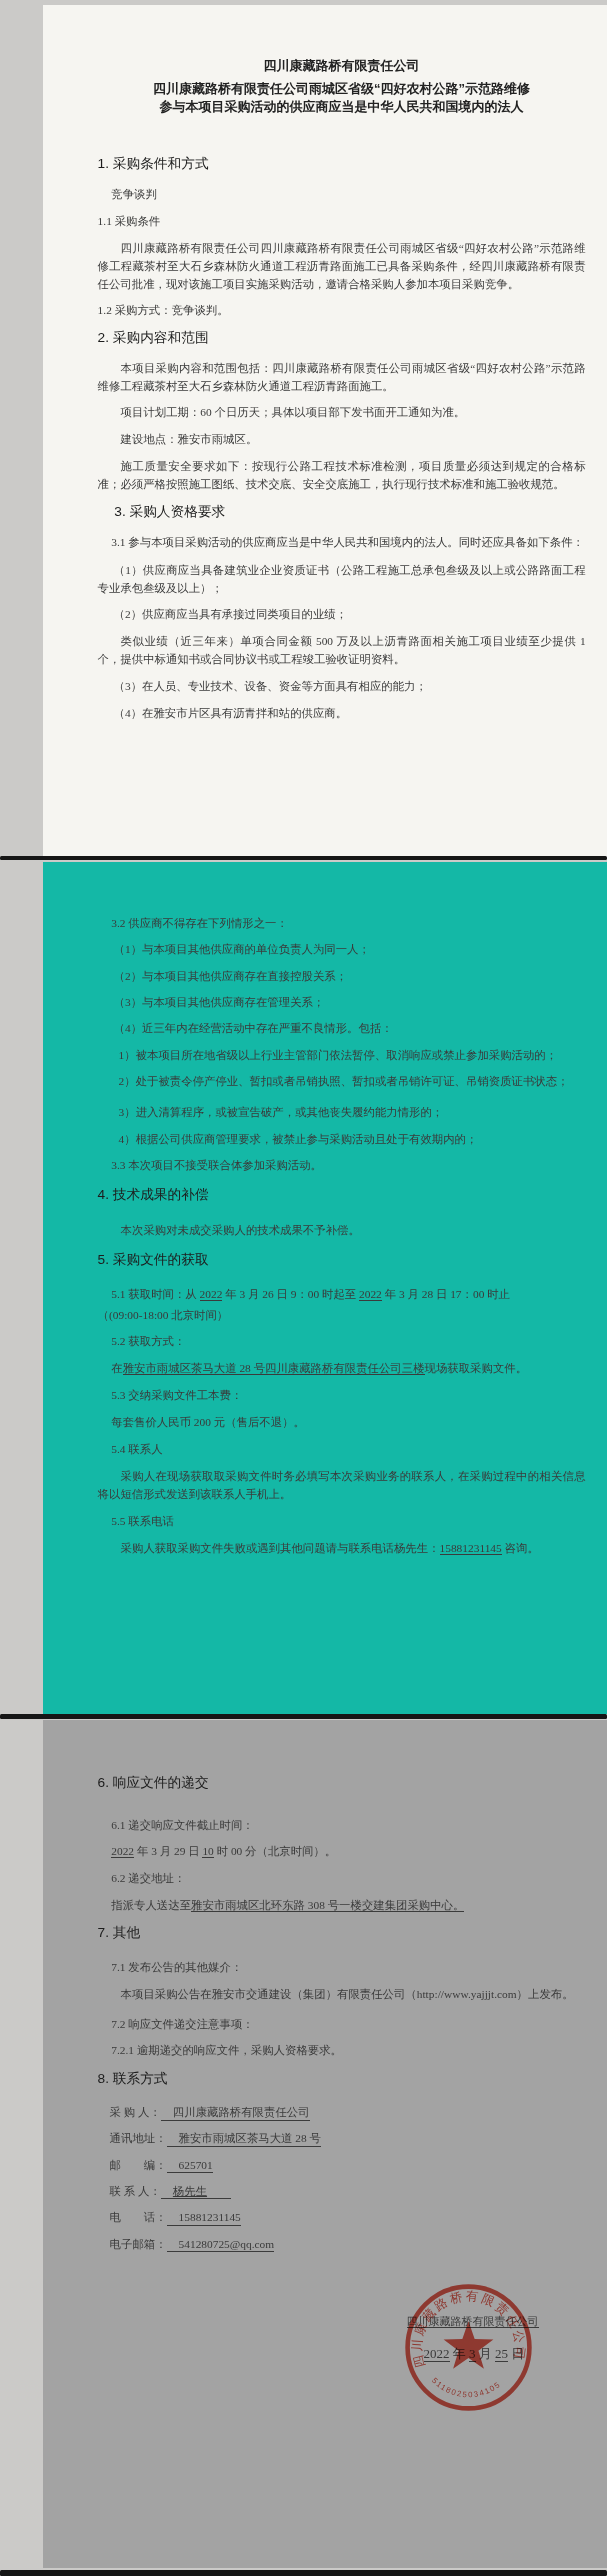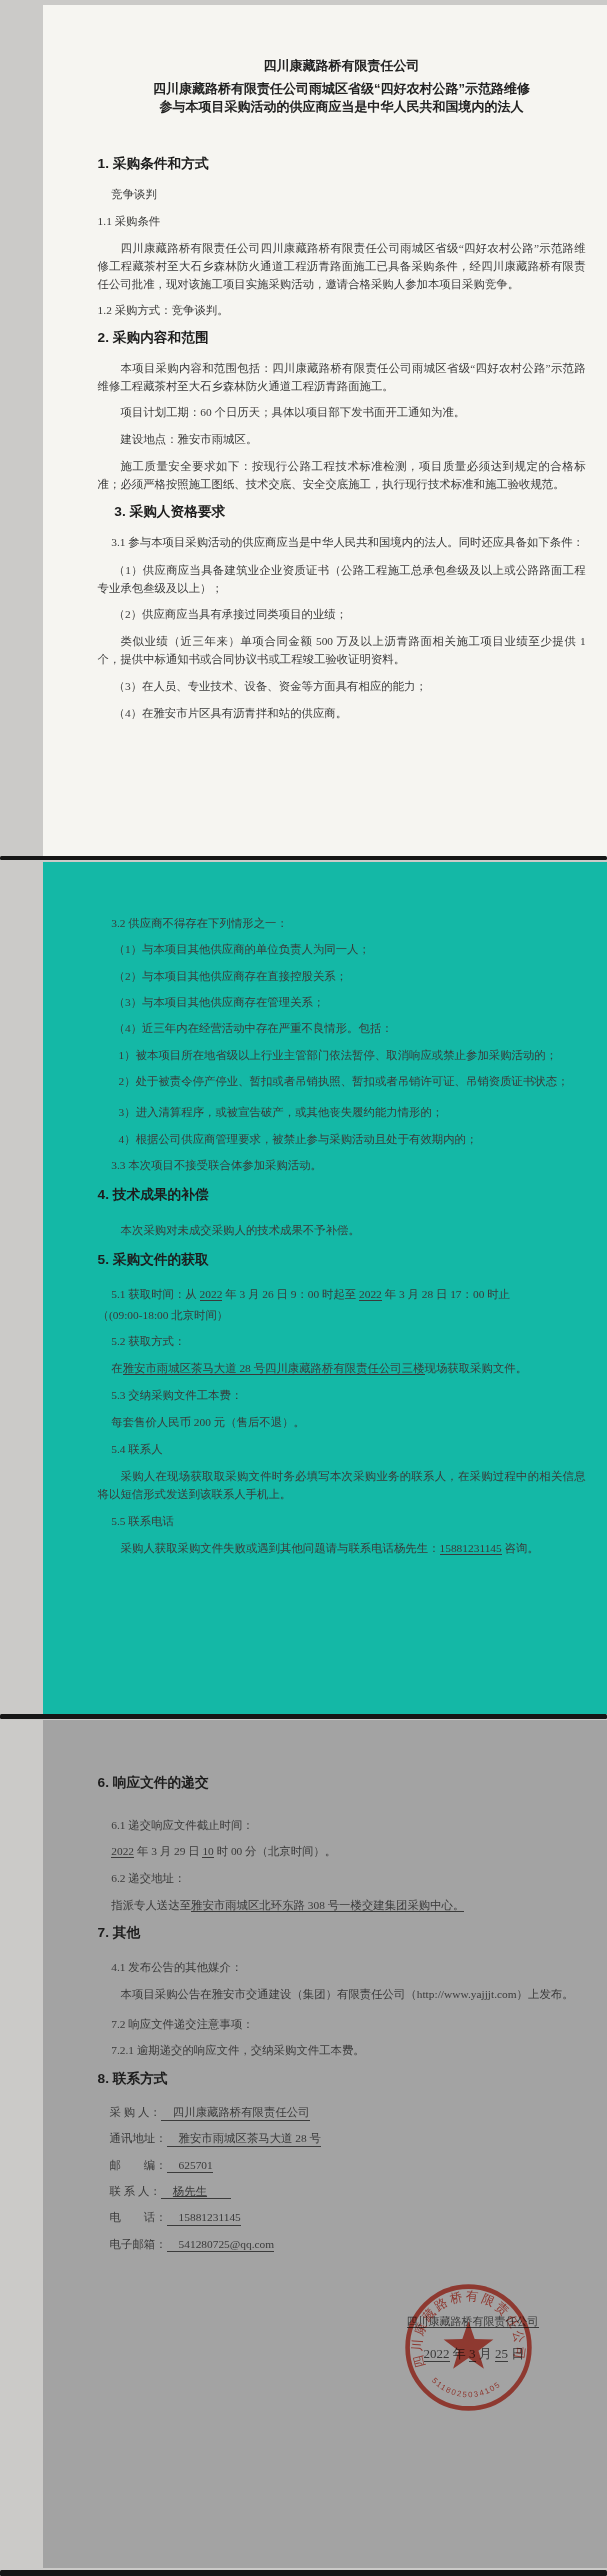--- a/index.html
+++ b/index.html
@@ -16,21 +16,21 @@
   #page3{top:1720px;height:848px;background:#a3a3a3;}
   .sep{position:absolute;left:0;width:607px;background:#161616;border-radius:1.5px;}
   #sep1{top:856px;height:3.8px;}
   #sep2{top:1714px;height:4.6px;}
   #sep3{top:2570px;height:6px;}
 
   .doc-title{margin:53px 0 0;text-align:center;font-family:"Liberation Sans",sans-serif;
              font-weight:700;font-size:13px;line-height:15px;color:#222;}
   .doc-subtitle{margin:7.6px 0 0;text-align:center;font-family:"Liberation Sans",sans-serif;
              font-weight:700;font-size:13px;line-height:17.5px;color:#222;}
-  .sec-h{margin:0;font-family:"Liberation Sans",sans-serif;font-weight:700;
+  .sec-h{margin:0;font-family:"Liberation Sans",sans-serif;font-weight:400;
          font-size:13.7px;line-height:20px;color:#1d1d1d;}
   p.line{margin:8.3px 0 0;font-size:11.4px;line-height:18px;text-align:justify;}
   .ind1{text-indent:13.7px;}
   .ind2{text-indent:23px;}
   .ind22{text-indent:16px;}
   .ind28{text-indent:21px;}
   .mt12{margin-top:9px !important;}
   .mt14{margin-top:10.6px !important;}
   .mt16{margin-top:12px !important;}
   .mt17{margin-top:13px !important;}
@@ -114,24 +114,24 @@
 <div class="sep" id="sep2"></div>
 
 <div class="page" id="page3">
   <p class="sec-h mt70">6. 响应文件的递交</p>
   <p class="line ind1 mt30">6.1 递交响应文件截止时间：</p>
   <p class="line ind1"><span class="u">2022</span><span> 年 3 月 29 日 </span><span class="u">10</span><span> 时 00 分（北京时间）。</span></p>
   <p class="line ind1">6.2 递交地址：</p>
   <p class="line ind1 mt12"><span>指派专人送达至</span><span class="u">雅安市雨城区北环东路 308 号一楼交建集团采购中心。</span></p>
 
   <p class="sec-h mt12">7. 其他</p>
-  <p class="line ind1 mt20">4.1 发布公告的其他媒介：</p>
+  <p class="line ind1 mt20">7.1 发布公告的其他媒介：</p>
   <p class="line ind2 mt12">本项目采购公告在雅安市交通建设（集团）有限责任公司（http://www.yajjjt.com）上发布。</p>
   <p class="line ind1 mt16">7.2 响应文件递交注意事项：</p>
-  <p class="line ind1">7.2.1 逾期递交的响应文件，交纳采购文件工本费。</p>
+  <p class="line ind1">7.2.1 逾期递交的响应文件，采购人资格要求。</p>
 
   <p class="sec-h mt14">8. 联系方式</p>
   <p class="contact-row mt18"><span>采 购 人：</span><span class="val minw130">四川康藏路桥有限责任公司</span></p>
   <p class="contact-row"><span>通讯地址：</span><span class="val minw135">雅安市雨城区茶马大道 28 号</span></p>
   <p class="contact-row"><span>邮　　编：</span><span class="val minw42">625701</span></p>
   <p class="contact-row"><span>联 系 人：</span><span class="val minw92">杨先生</span></p>
   <p class="contact-row"><span>电　　话：</span><span class="val minw68">15881231145</span></p>
   <p class="contact-row"><span>电子邮箱：</span><span class="val minw98">541280725@qq.com</span></p>
 
   <p class="sig-company"><span class="u">四川康藏路桥有限责任公司</span></p>

